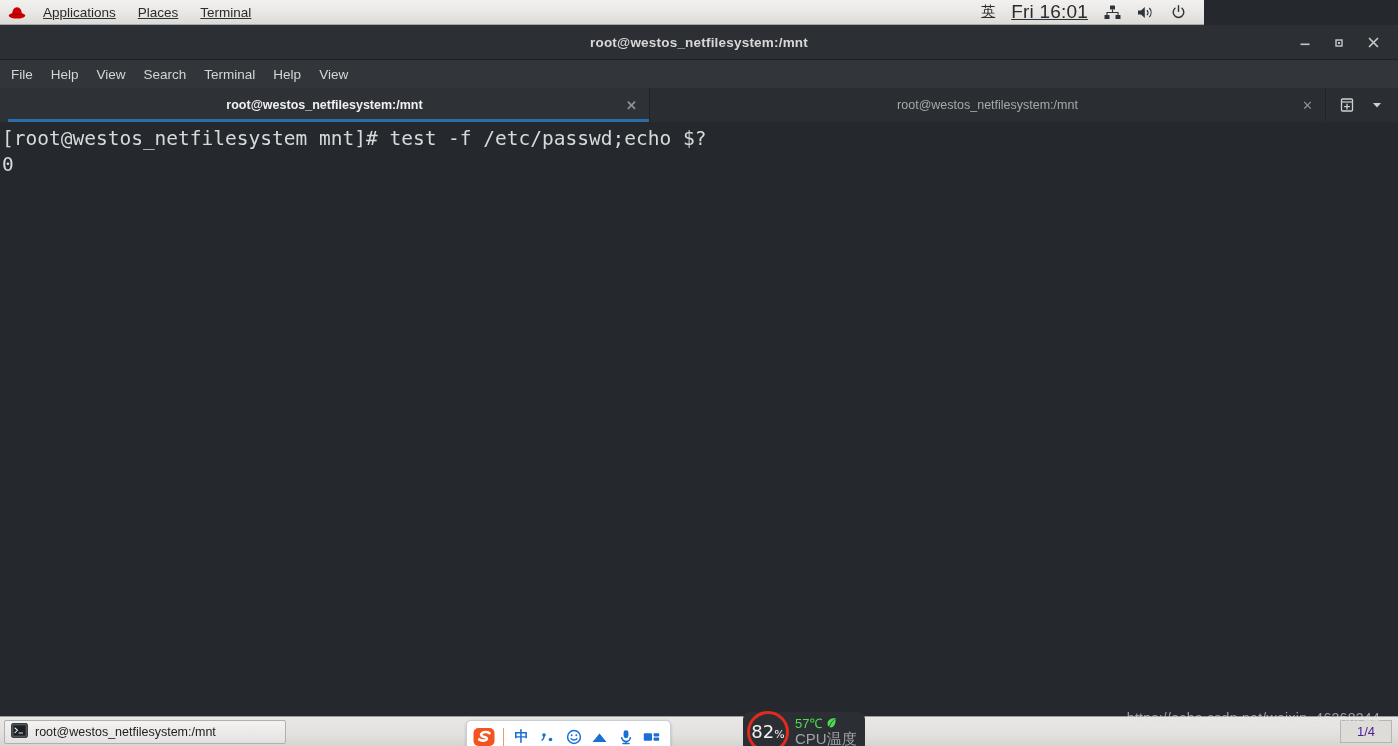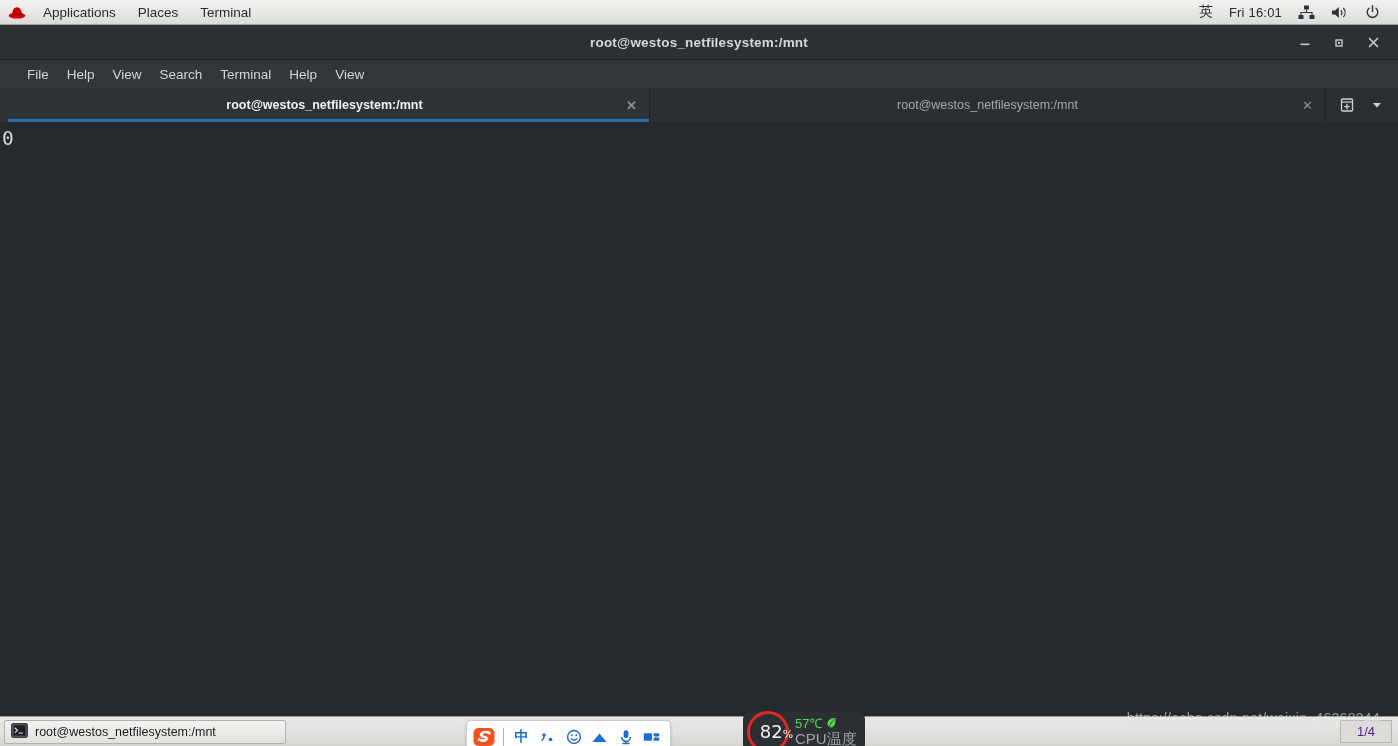--- a/index.html
+++ b/index.html
@@ -8,48 +8,49 @@
     height: 746px;
     overflow: hidden;
     background: #25282c;
     font-family: "Liberation Sans", sans-serif;
   }
 
   
   #gnome-top-panel {
     position: absolute;
     top: 0; left: 0;
-    width: 1398px; height: 25px;
+    width: 1204px; height: 25px;
     background: linear-gradient(to bottom, #f2f1f0 0%, #e8e7e5 55%, #dddbd8 100%);
     border-bottom: 1px solid #a8a6a3;
     display: flex;
     align-items: center;
     font-size: 13px;
     color: #2e3436;
+    text-decoration: underline;
   }
   .panel-left { display: flex; align-items: center; height: 100%; }
   .panel-right { margin-left: auto; display: flex; align-items: center; height: 100%; padding-right: 10px; }
   .panel-menu {
     padding: 0 11px;
     height: 100%;
     display: flex;
     align-items: center;
     font-size: 13.5px;
     color: #2b2b2b;
   }
   #redhat-logo { padding: 0 6px 0 8px; display: flex; align-items: center; }
   .panel-tray-item {
     padding: 0 8px;
     height: 100%;
     display: flex;
     align-items: center;
     font-size: 13.5px;
     color: #2b2b2b;
   }
-  #panel-clock { font-size: 13px; letter-spacing: 0.2px; }
+  #panel-clock { font-size: 19px; letter-spacing: 0.2px; }
   #panel-ime { font-size: 14px; }
 
   
   #terminal-window {
     position: absolute;
     top: 25px; left: 0;
     width: 1398px;
     height: 691px;
     background: #25282c;
     display: flex;
@@ -82,21 +83,21 @@
     display: flex; align-items: center; justify-content: center;
     color: #c6c8ca;
     font-size: 14px;
   }
 
   #menubar {
     height: 28px;
     background: #32363a;
     display: flex;
     align-items: center;
-    padding-left: 18px;
+    padding-left: 2px;
   }
   .menu-item {
     padding: 3px 9px;
     font-size: 13.5px;
     color: #d3d5d7;
   }
 
   #tabbar {
     height: 34px;
     background: #2c2f33;
@@ -260,21 +261,20 @@
     background: #2b2f33;
     display: flex;
     align-items: center;
     justify-content: center;
   }
   #cpu-gauge-text {
     font-size: 18px;
     color: #f2f2f2;
     font-family: "DejaVu Sans", sans-serif;
     line-height: 1;
-    padding-left: 17px;
   }
   #cpu-gauge-text .pct { font-size: 11px; }
   #cpu-temp-block {
     display: flex;
     flex-direction: column;
     align-items: flex-start;
     line-height: 1.05;
   }
   #cpu-temp-row { display: flex; align-items: center; gap: 4px; }
   #cpu-temp-value { font-size: 13px; color: #4edb4e; }
@@ -431,20 +431,21 @@
       </div>
       <div class="tabbar-btn">
         <svg width="12" height="12" viewBox="0 0 12 12">
             <path d="M2 4 L6 8.5 L10 4 Z" fill="#cfd1d3"></path>
           </svg>
       </div>
     </div>
   </div>
 
   <div id="terminal-body">
+    <div class="term-line">[root@westos_netfilesystem mnt]# test -f /etc/passwd;echo $?</div>
     <div class="term-line">0</div>
   </div>
 
 </div>
 
 <div id="taskbar">
 
   <div id="taskbar-window-button">
     <span>
       <svg width="17" height="15" viewBox="0 0 17 15">

